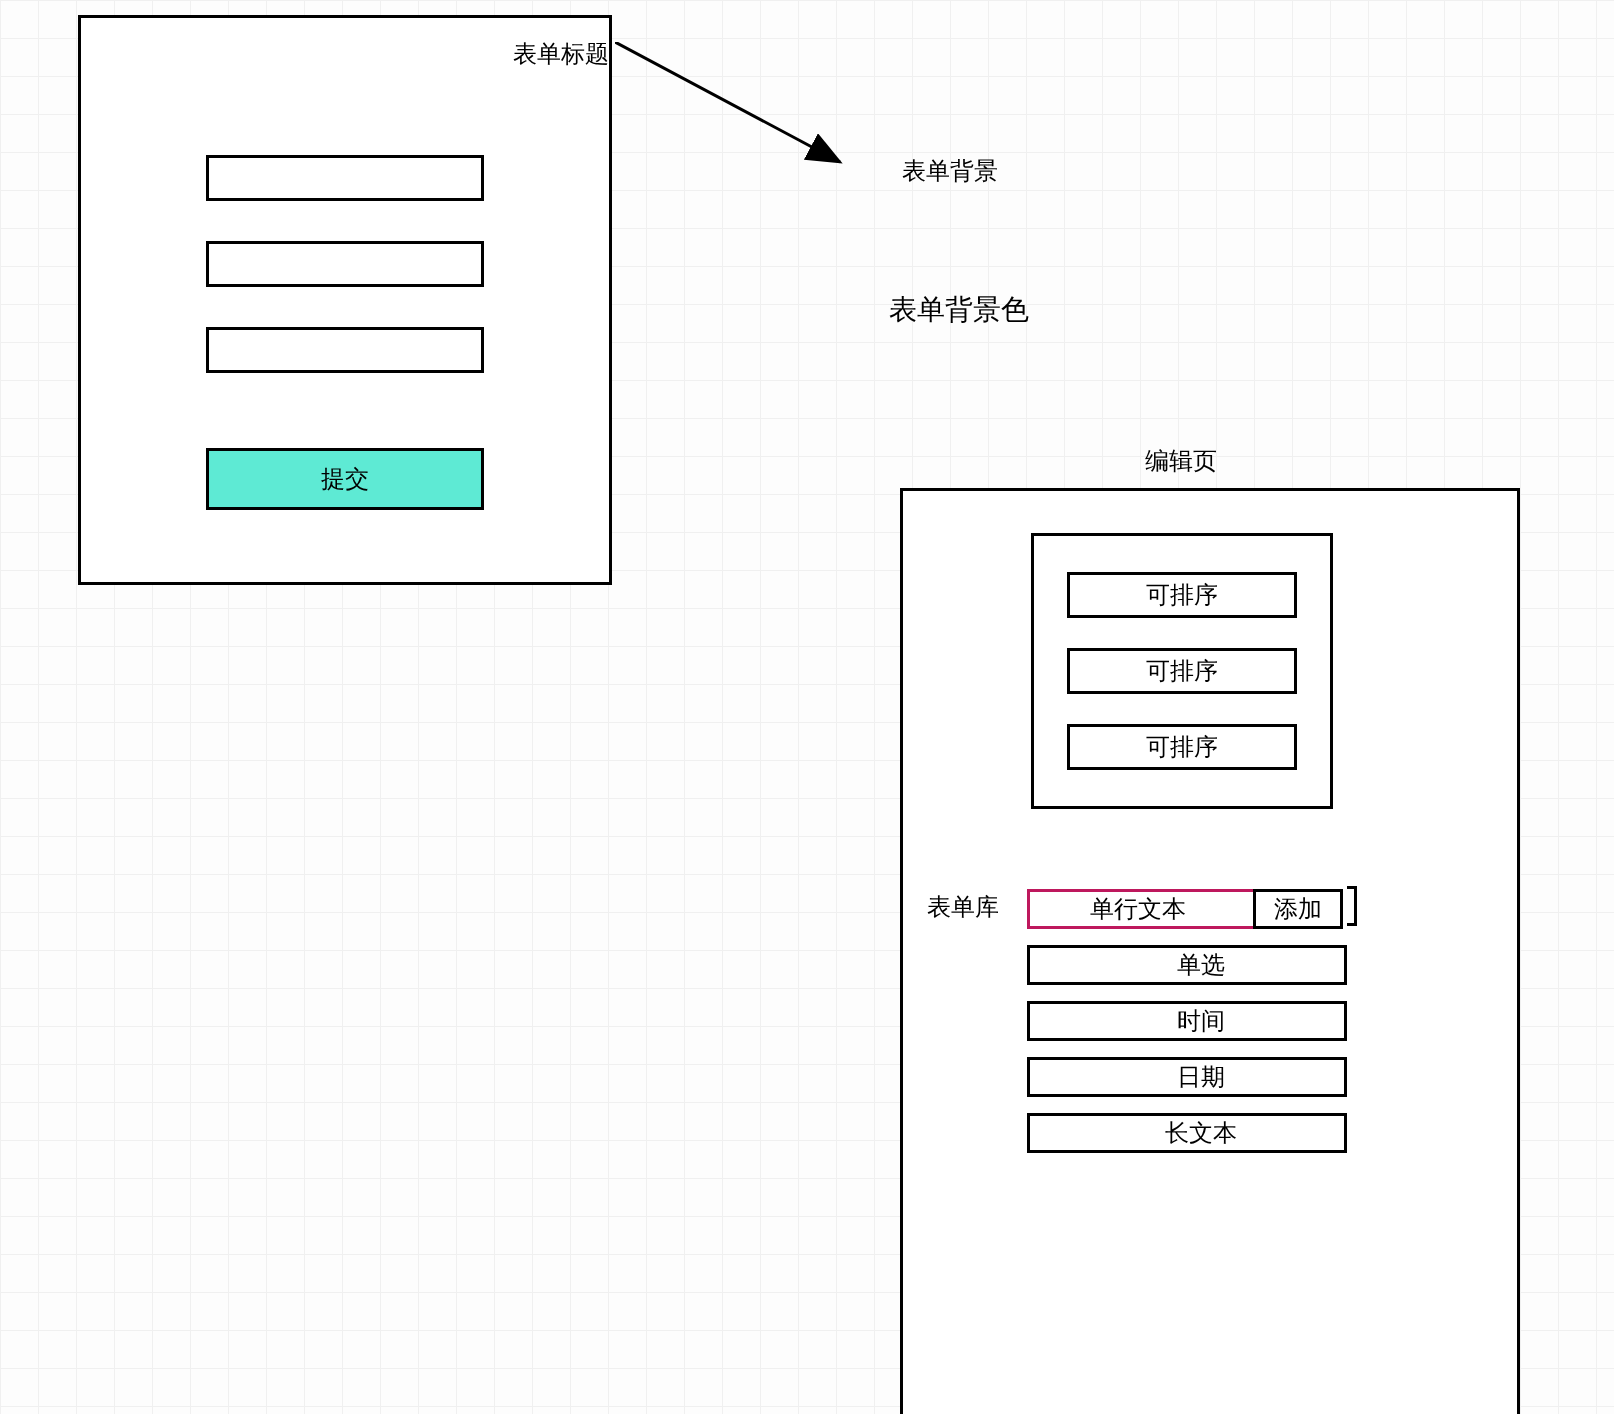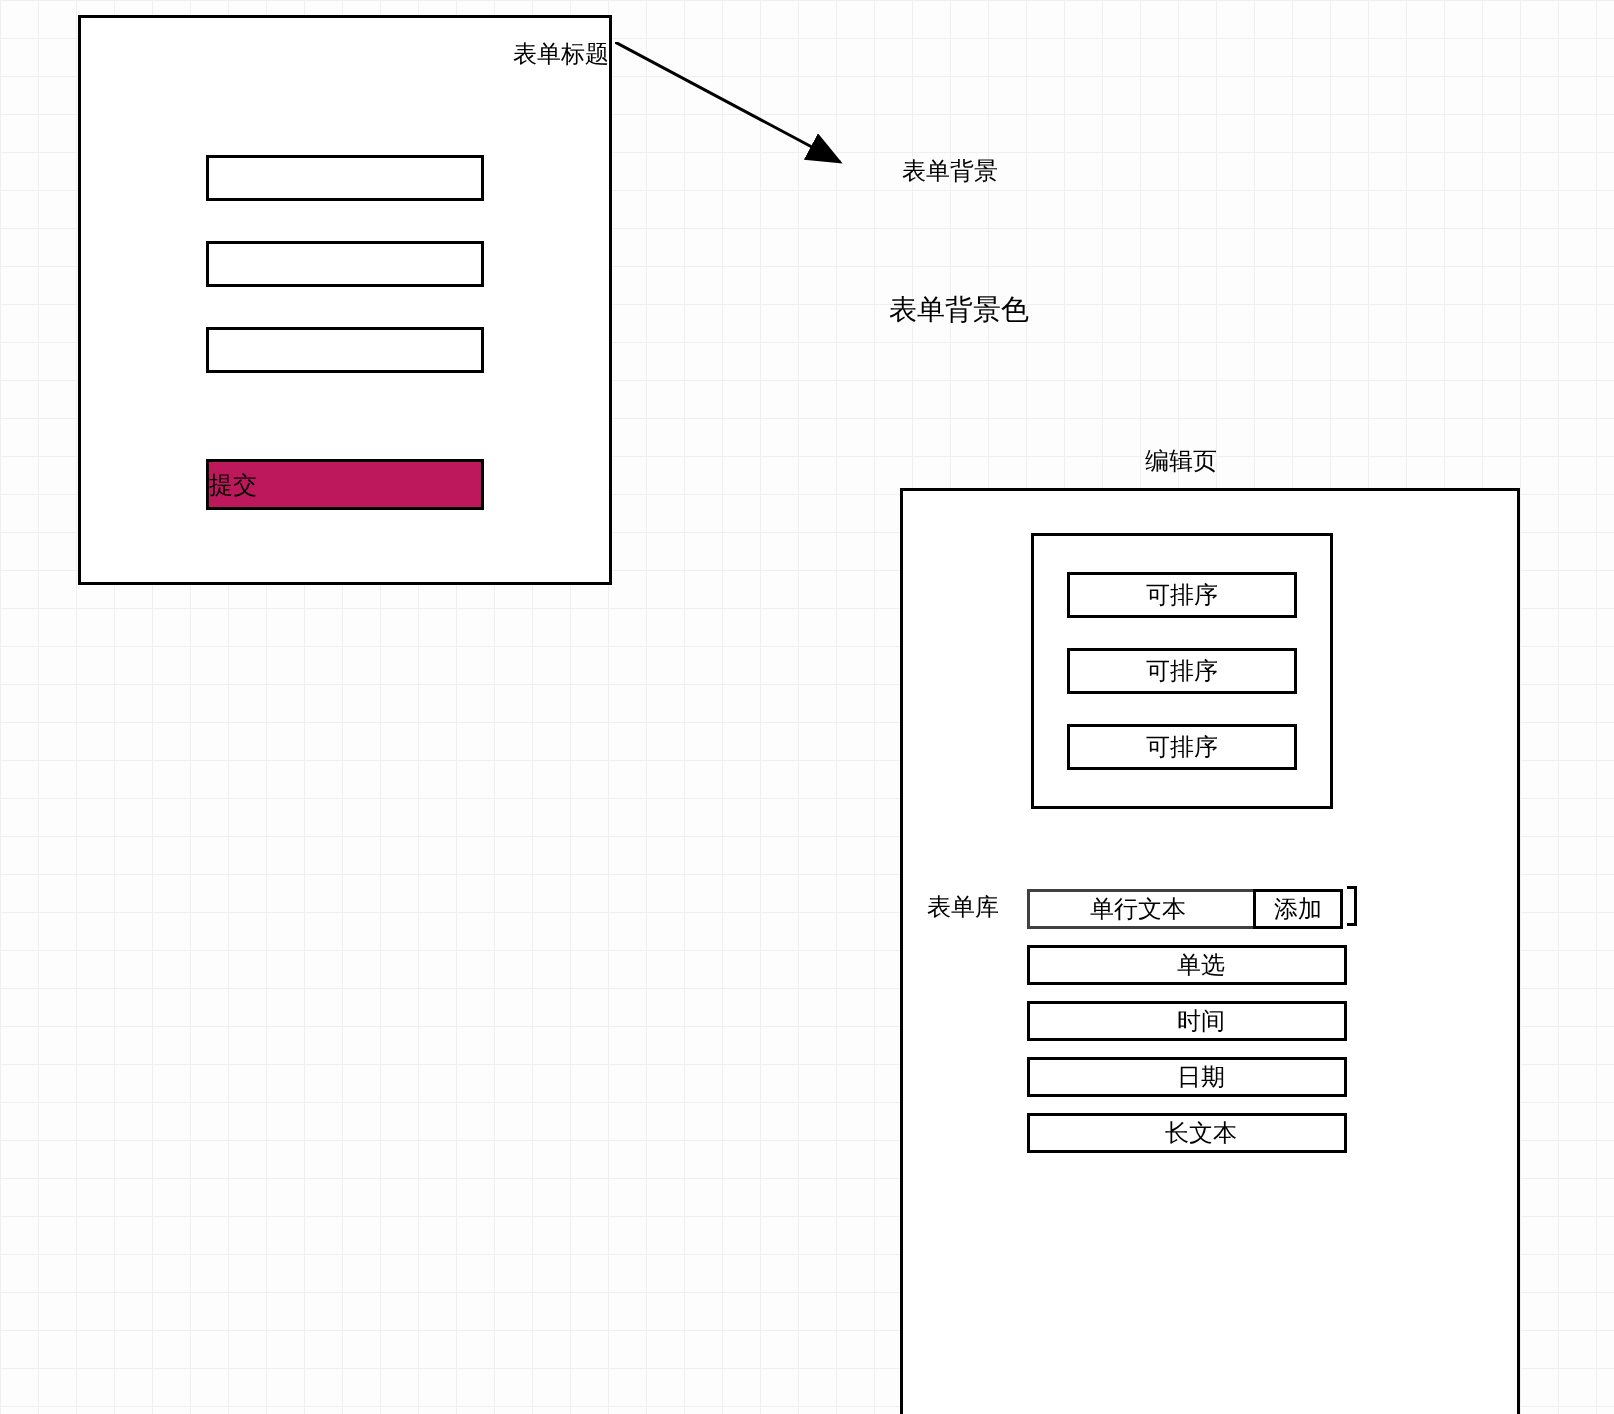--- a/index.html
+++ b/index.html
@@ -47,26 +47,26 @@
       height: 46px;
       border: 3px solid #000;
       background: #fff;
     }
     .form-panel .submit-btn {
       position: absolute;
       left: 50%;
       transform: translateX(-50%);
       bottom: 72px;
       width: 278px;
-      height: 51px;
-      border: 3px solid #000;
-      background: #be185d;
-      display: flex;
-      align-items: center;
-      justify-content: flex-start;
+      height: 62px;
+      border: 3px solid #000;
+      background: #5eead4;
+      display: flex;
+      align-items: center;
+      justify-content: center;
       font-size: 24px;
     }
 
     
     .arrow {
       position: absolute;
       left: 615px;
       top: 42px;
       pointer-events: none;
     }
@@ -157,21 +157,21 @@
       background: #fff;
       display: flex;
       align-items: center;
       justify-content: center;
       font-size: 24px;
       padding-left: 28px;
     }
     .library-row-first .library-item-main {
       width: 316px;
       height: 40px;
-      border: 3px solid #404040;
+      border: 3px solid #be185d;
       background: #fff;
       font-size: 24px;
       position: relative;
     }
     .library-row-first .label-text {
       position: absolute;
       left: 0;
       right: 94px;
       top: 0;
       bottom: 0;

